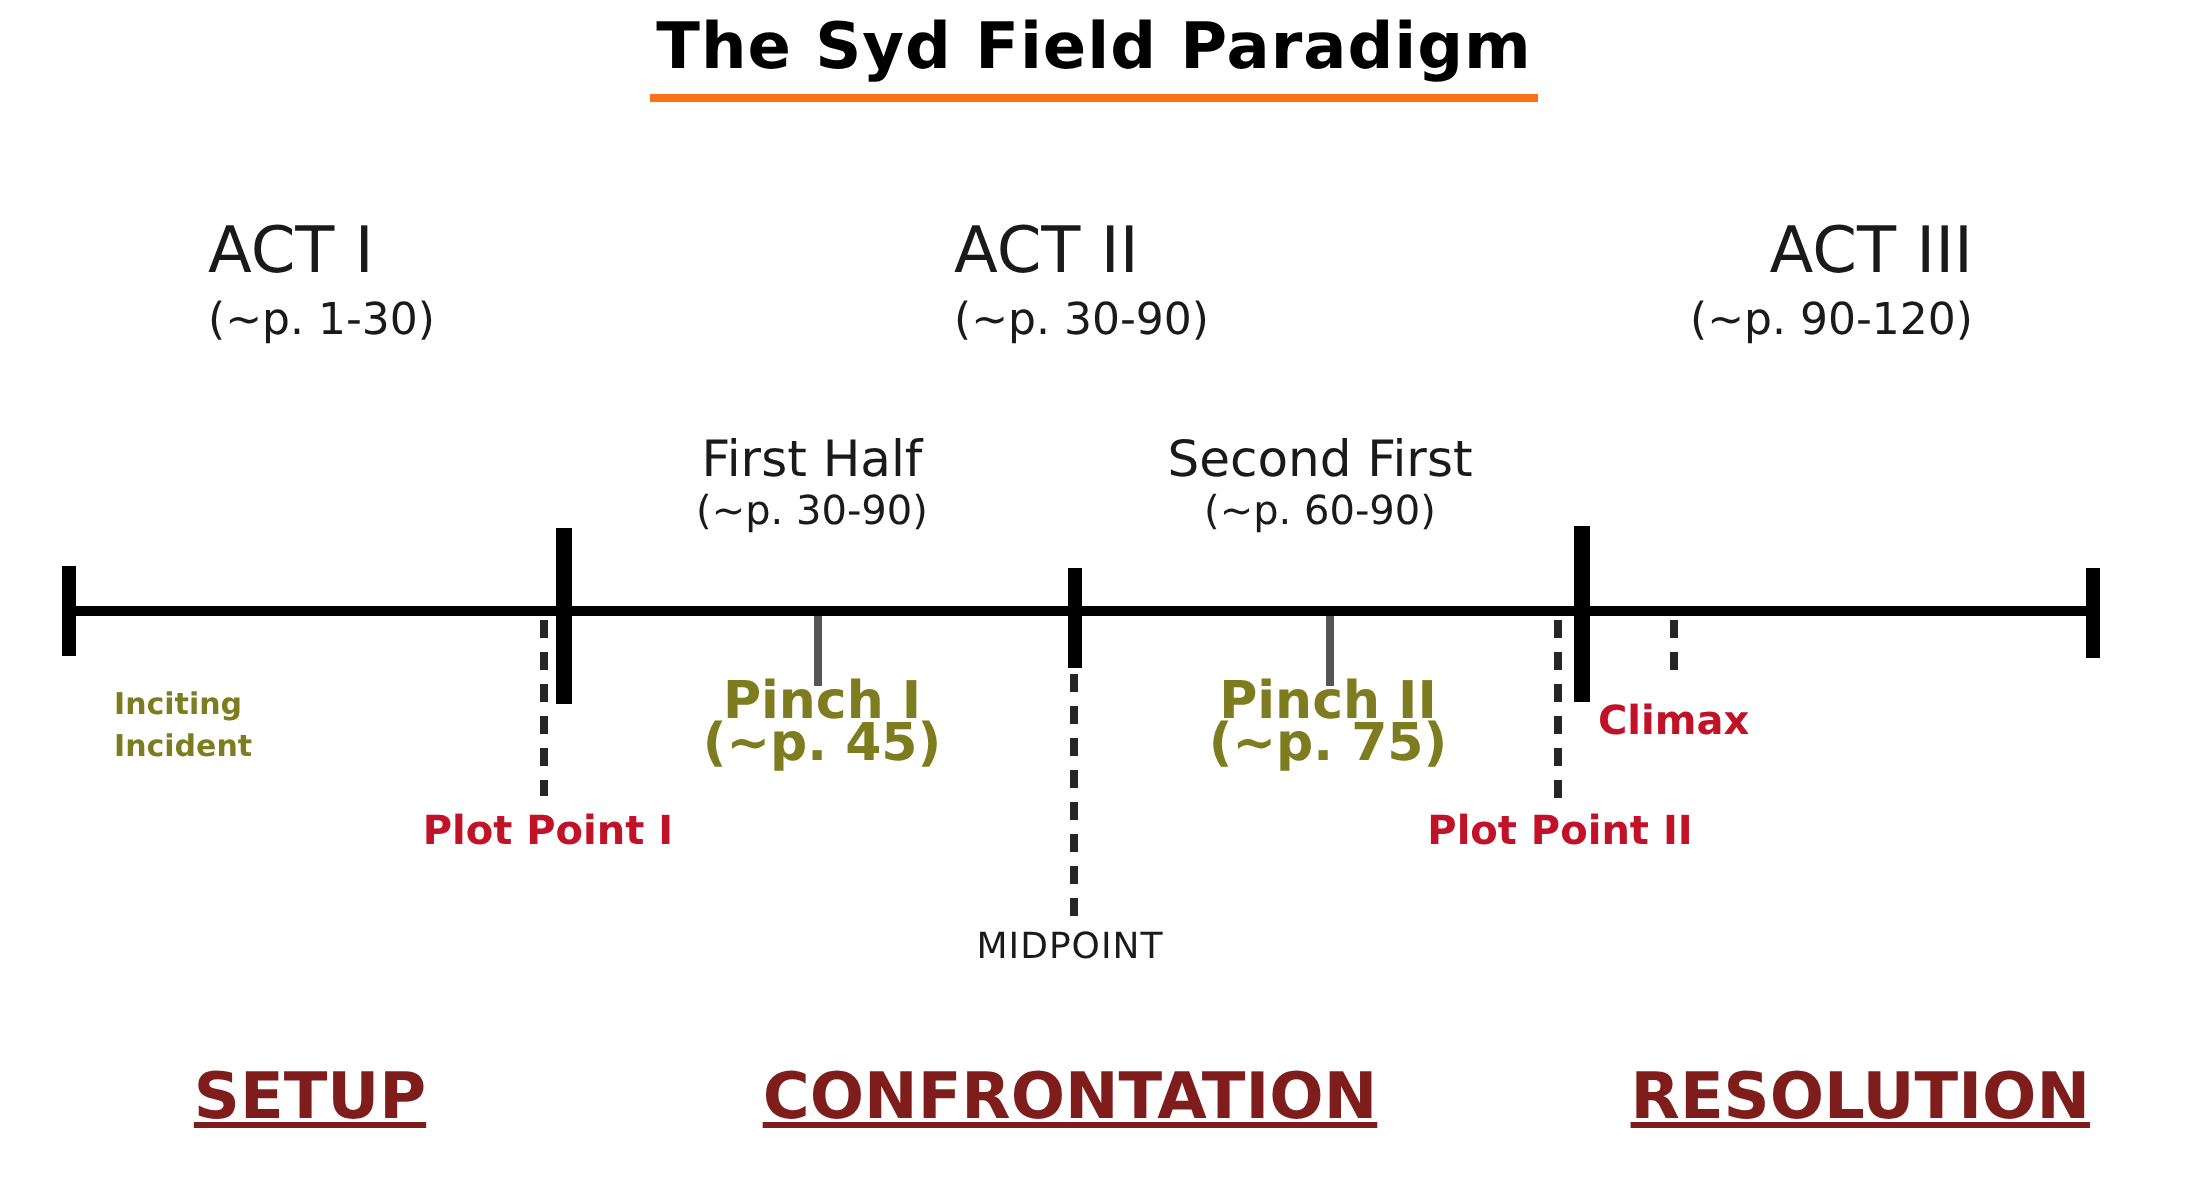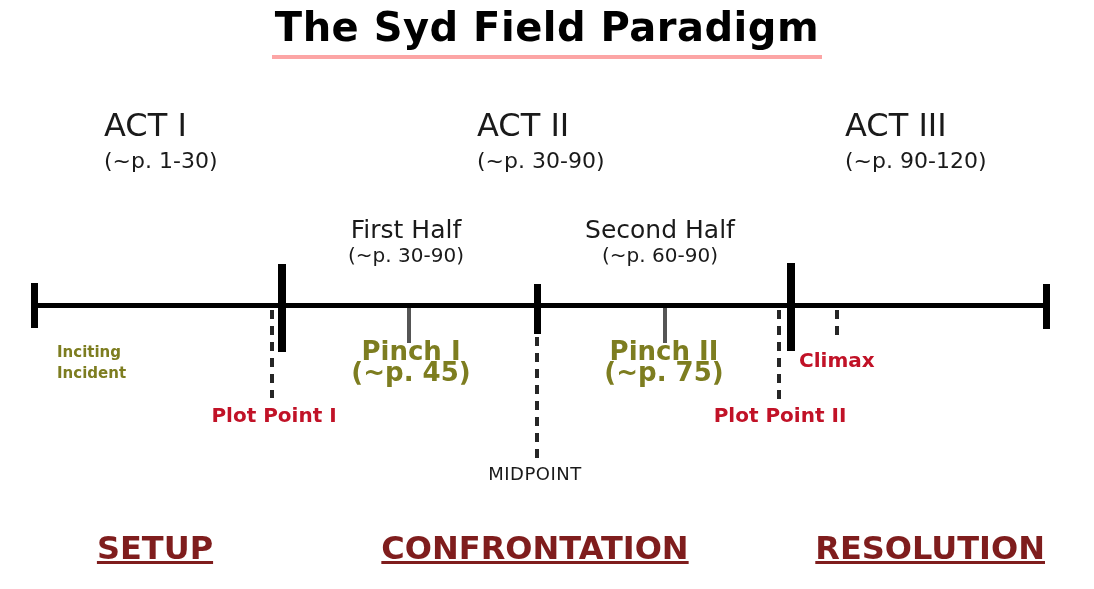--- a/index.html
+++ b/index.html
@@ -16,23 +16,23 @@
     font-family:"DejaVu Sans","Liberation Sans",sans-serif;
     color:var(--text-black);
     overflow:hidden;
   }
   .abs{position:absolute;}
 
   
   .title-wrap{top:4px;left:0;width:100%;text-align:center;}
   .title{
     display:inline-block;margin:0;
-    font-size:40px;font-weight:700;letter-spacing:0.5px;
+    font-size:32px;font-weight:700;letter-spacing:0.5px;
     color:#000;
-    border-bottom:4px solid #fca5a5;
+    border-bottom:4px solid #f97316;
     padding:0 3px 5px 3px;
   }
 
   
   .act{white-space:nowrap;}
   .act-name{font-size:32px;line-height:40px;color:#1a1a1a;}
   .act-pages{font-size:22px;line-height:28px;color:#1a1a1a;margin-top:2px;}
 
   
   .half{text-align:center;white-space:nowrap;}
@@ -90,31 +90,31 @@
   </div>
 
   <div class="abs act" style="left:104px;top:105px;">
     <div class="act-name">ACT I</div>
     <div class="act-pages">(~p. 1-30)</div>
   </div>
   <div class="abs act" style="left:477px;top:105px;">
     <div class="act-name">ACT II</div>
     <div class="act-pages">(~p. 30-90)</div>
   </div>
-  <div class="abs act" style="left:845px;top:105px;">
+  <div class="abs act" style="left:845px;top:105px;text-align:right;">
     <div class="act-name">ACT III</div>
     <div class="act-pages">(~p. 90-120)</div>
   </div>
 
   <div class="abs half" style="left:326px;top:216px;width:160px;">
     <div class="half-label">First Half</div>
     <div class="half-pages">(~p. 30-90)</div>
   </div>
   <div class="abs half" style="left:575px;top:216px;width:170px;">
-    <div class="half-label">Second Half</div>
+    <div class="half-label">Second First</div>
     <div class="half-pages">(~p. 60-90)</div>
   </div>
 
   <div class="abs baseline"></div>
   <div class="abs tick tick-end-left"></div>
   <div class="abs tick tick-act-1-2"></div>
   <div class="abs tick tick-midpoint"></div>
   <div class="abs tick tick-act-2-3"></div>
   <div class="abs tick tick-end-right"></div>
 

